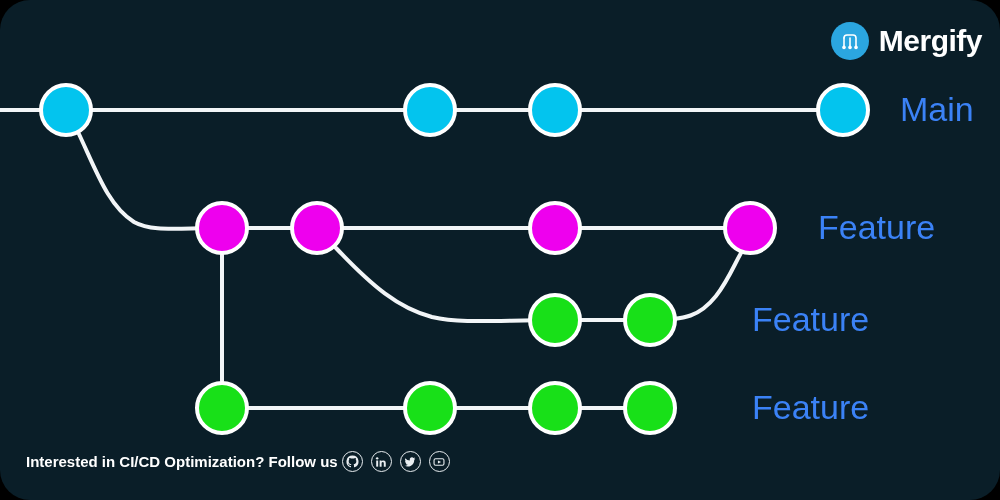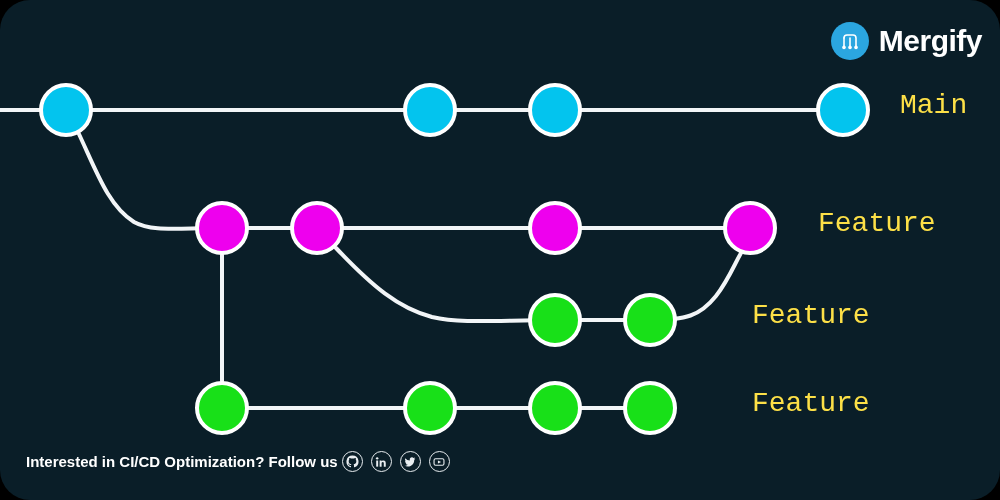--- a/index.html
+++ b/index.html
@@ -52,26 +52,25 @@
   #graph {
     position: absolute;
     inset: 0;
     width: 1000px;
     height: 500px;
   }
 
   
   .branch-label {
     position: absolute;
-    color: #fde047;
-    font-size: 28px;
+    color: #3b82f6;
+    font-size: 34px;
     font-weight: normal;
     white-space: nowrap;
     line-height: 1;
-    font-family: Liberation Mono, monospace;
   }
 
   
   #footer {
     position: absolute;
     left: 26px;
     bottom: 28px;
     display: flex;
     align-items: center;
     gap: 4px;

